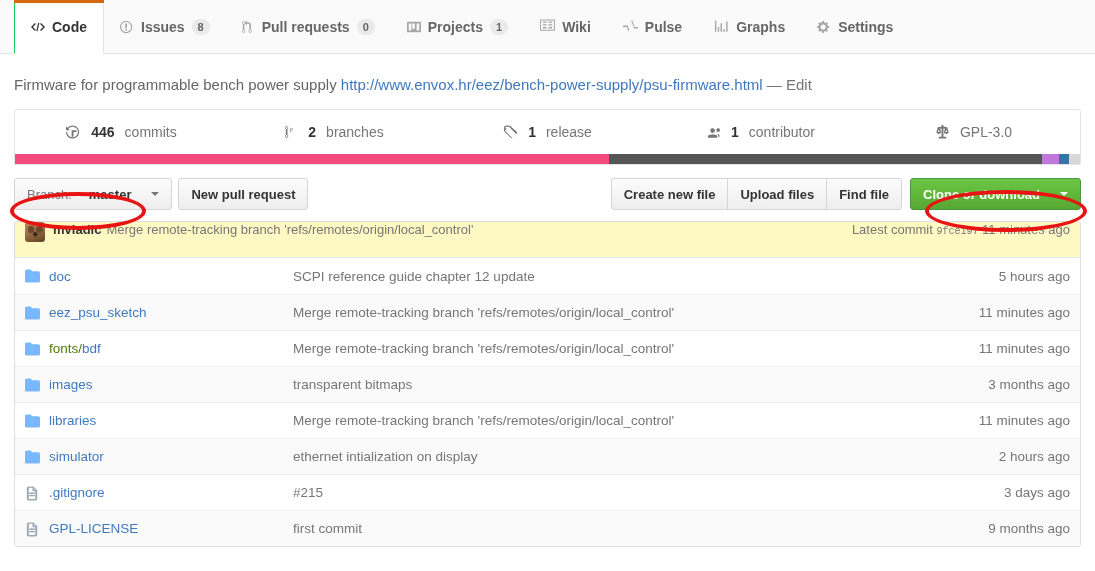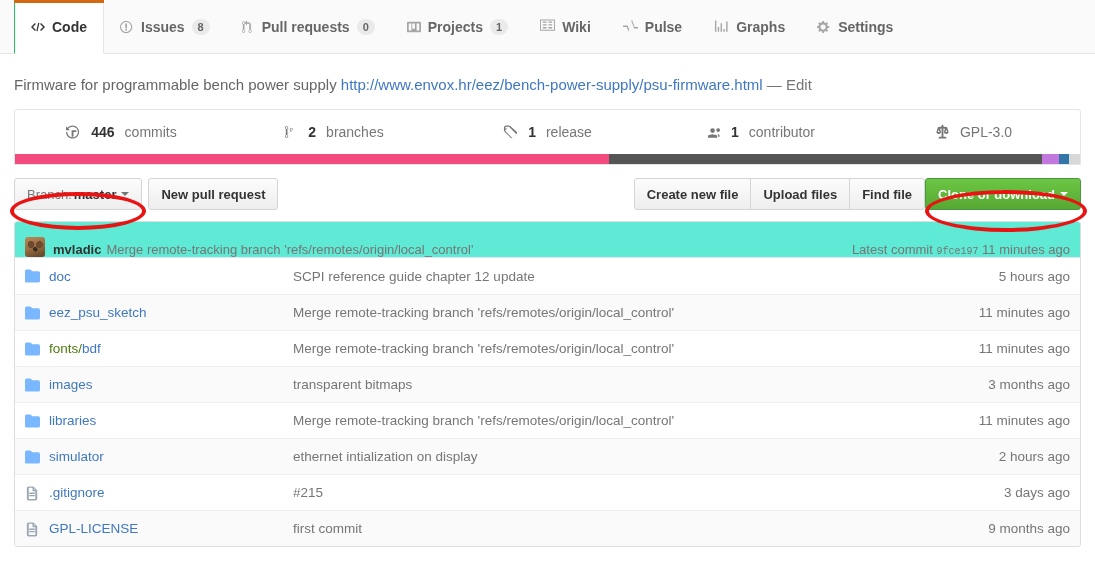--- a/index.html
+++ b/index.html
@@ -116,21 +116,21 @@
   .toolbar {
     position: relative;
     margin: 12px 14px 0 14px;
     display: flex;
     align-items: center;
     height: 34px;
   }
   .btn {
     display: inline-flex;
     align-items: center;
-    gap: 2px;
+    gap: 17px;
     height: 32px;
     padding: 0 12px;
     font-size: 13px;
     font-weight: bold;
     color: #333;
     background: linear-gradient(#fcfcfc, #eee);
     border: 1px solid #d5d5d5;
     border-radius: 3px;
     cursor: pointer;
     white-space: nowrap;
@@ -140,21 +140,21 @@
     color: #767676;
   }
   .btn.branch b { color: #333; }
   .btn + .btn { margin-left: 6px; }
   .spacer { flex: 1; }
   .btn-group { display: flex; }
   .btn-group .btn { border-radius: 0; margin-left: -1px; }
   .btn-group .btn:first-child { border-radius: 3px 0 0 3px; margin-left: 0; }
   .btn-group .btn:last-child { border-radius: 0 3px 3px 0; }
   .btn.green {
-    margin-left: 0;
+    margin-left: 8px;
     color: #fff;
     background: linear-gradient(#6cc644, #56a832);
     border: 1px solid #4a993e;
     border-radius: 3px;
   }
   .caret {
     display: inline-block;
     width: 0; height: 0;
     border-left: 4px solid transparent;
     border-right: 4px solid transparent;
@@ -165,24 +165,24 @@
   
   .filebox {
     margin: 10px 14px 0 14px;
     border: 1px solid #ddd;
     border-radius: 3px;
     overflow: hidden;
     background: #fff;
   }
   .commit-bar {
     display: flex;
-    align-items: flex-end;
+    align-items: flex-start;
     height: 36px;
     padding: 0 10px;
-    background: #5eead4;
+    background: #fef9c3;
     border-bottom: 1px solid #dfe9f3;
     font-size: 13px;
     color: #767676;
   }
   .avatar {
     width: 20px; height: 20px;
     border-radius: 3px;
     margin-right: 8px;
     flex: none;
     background:

